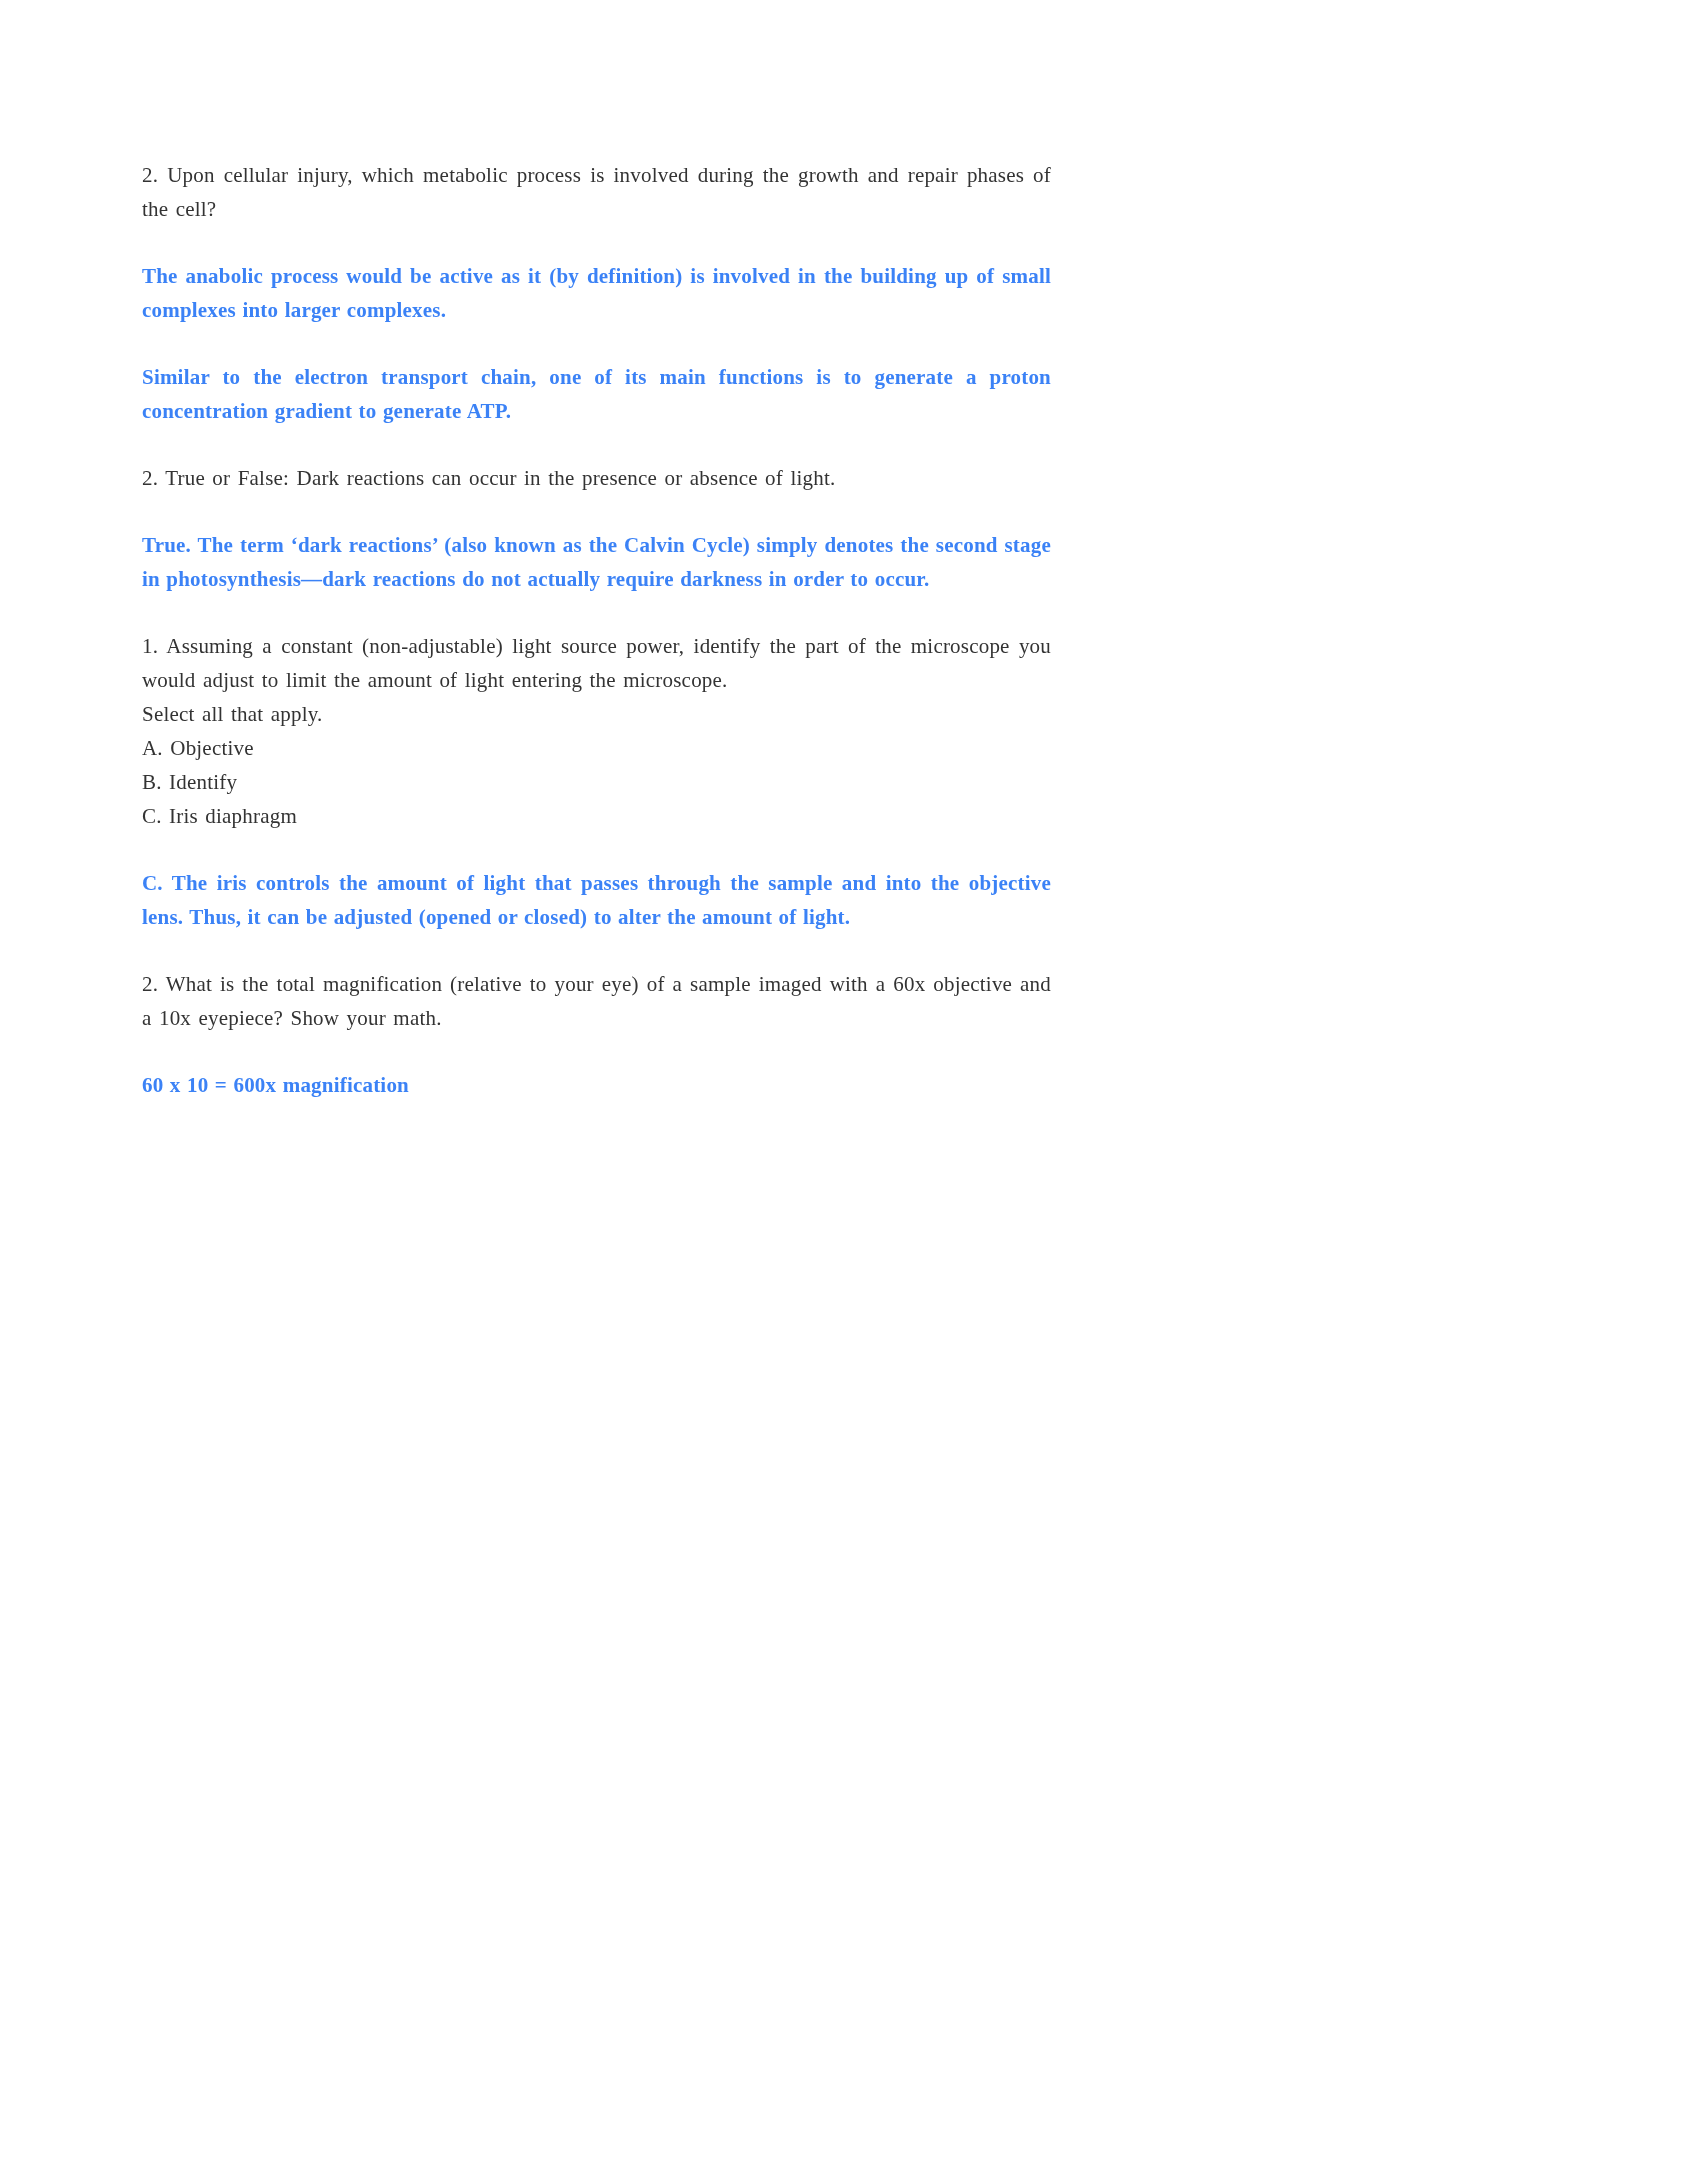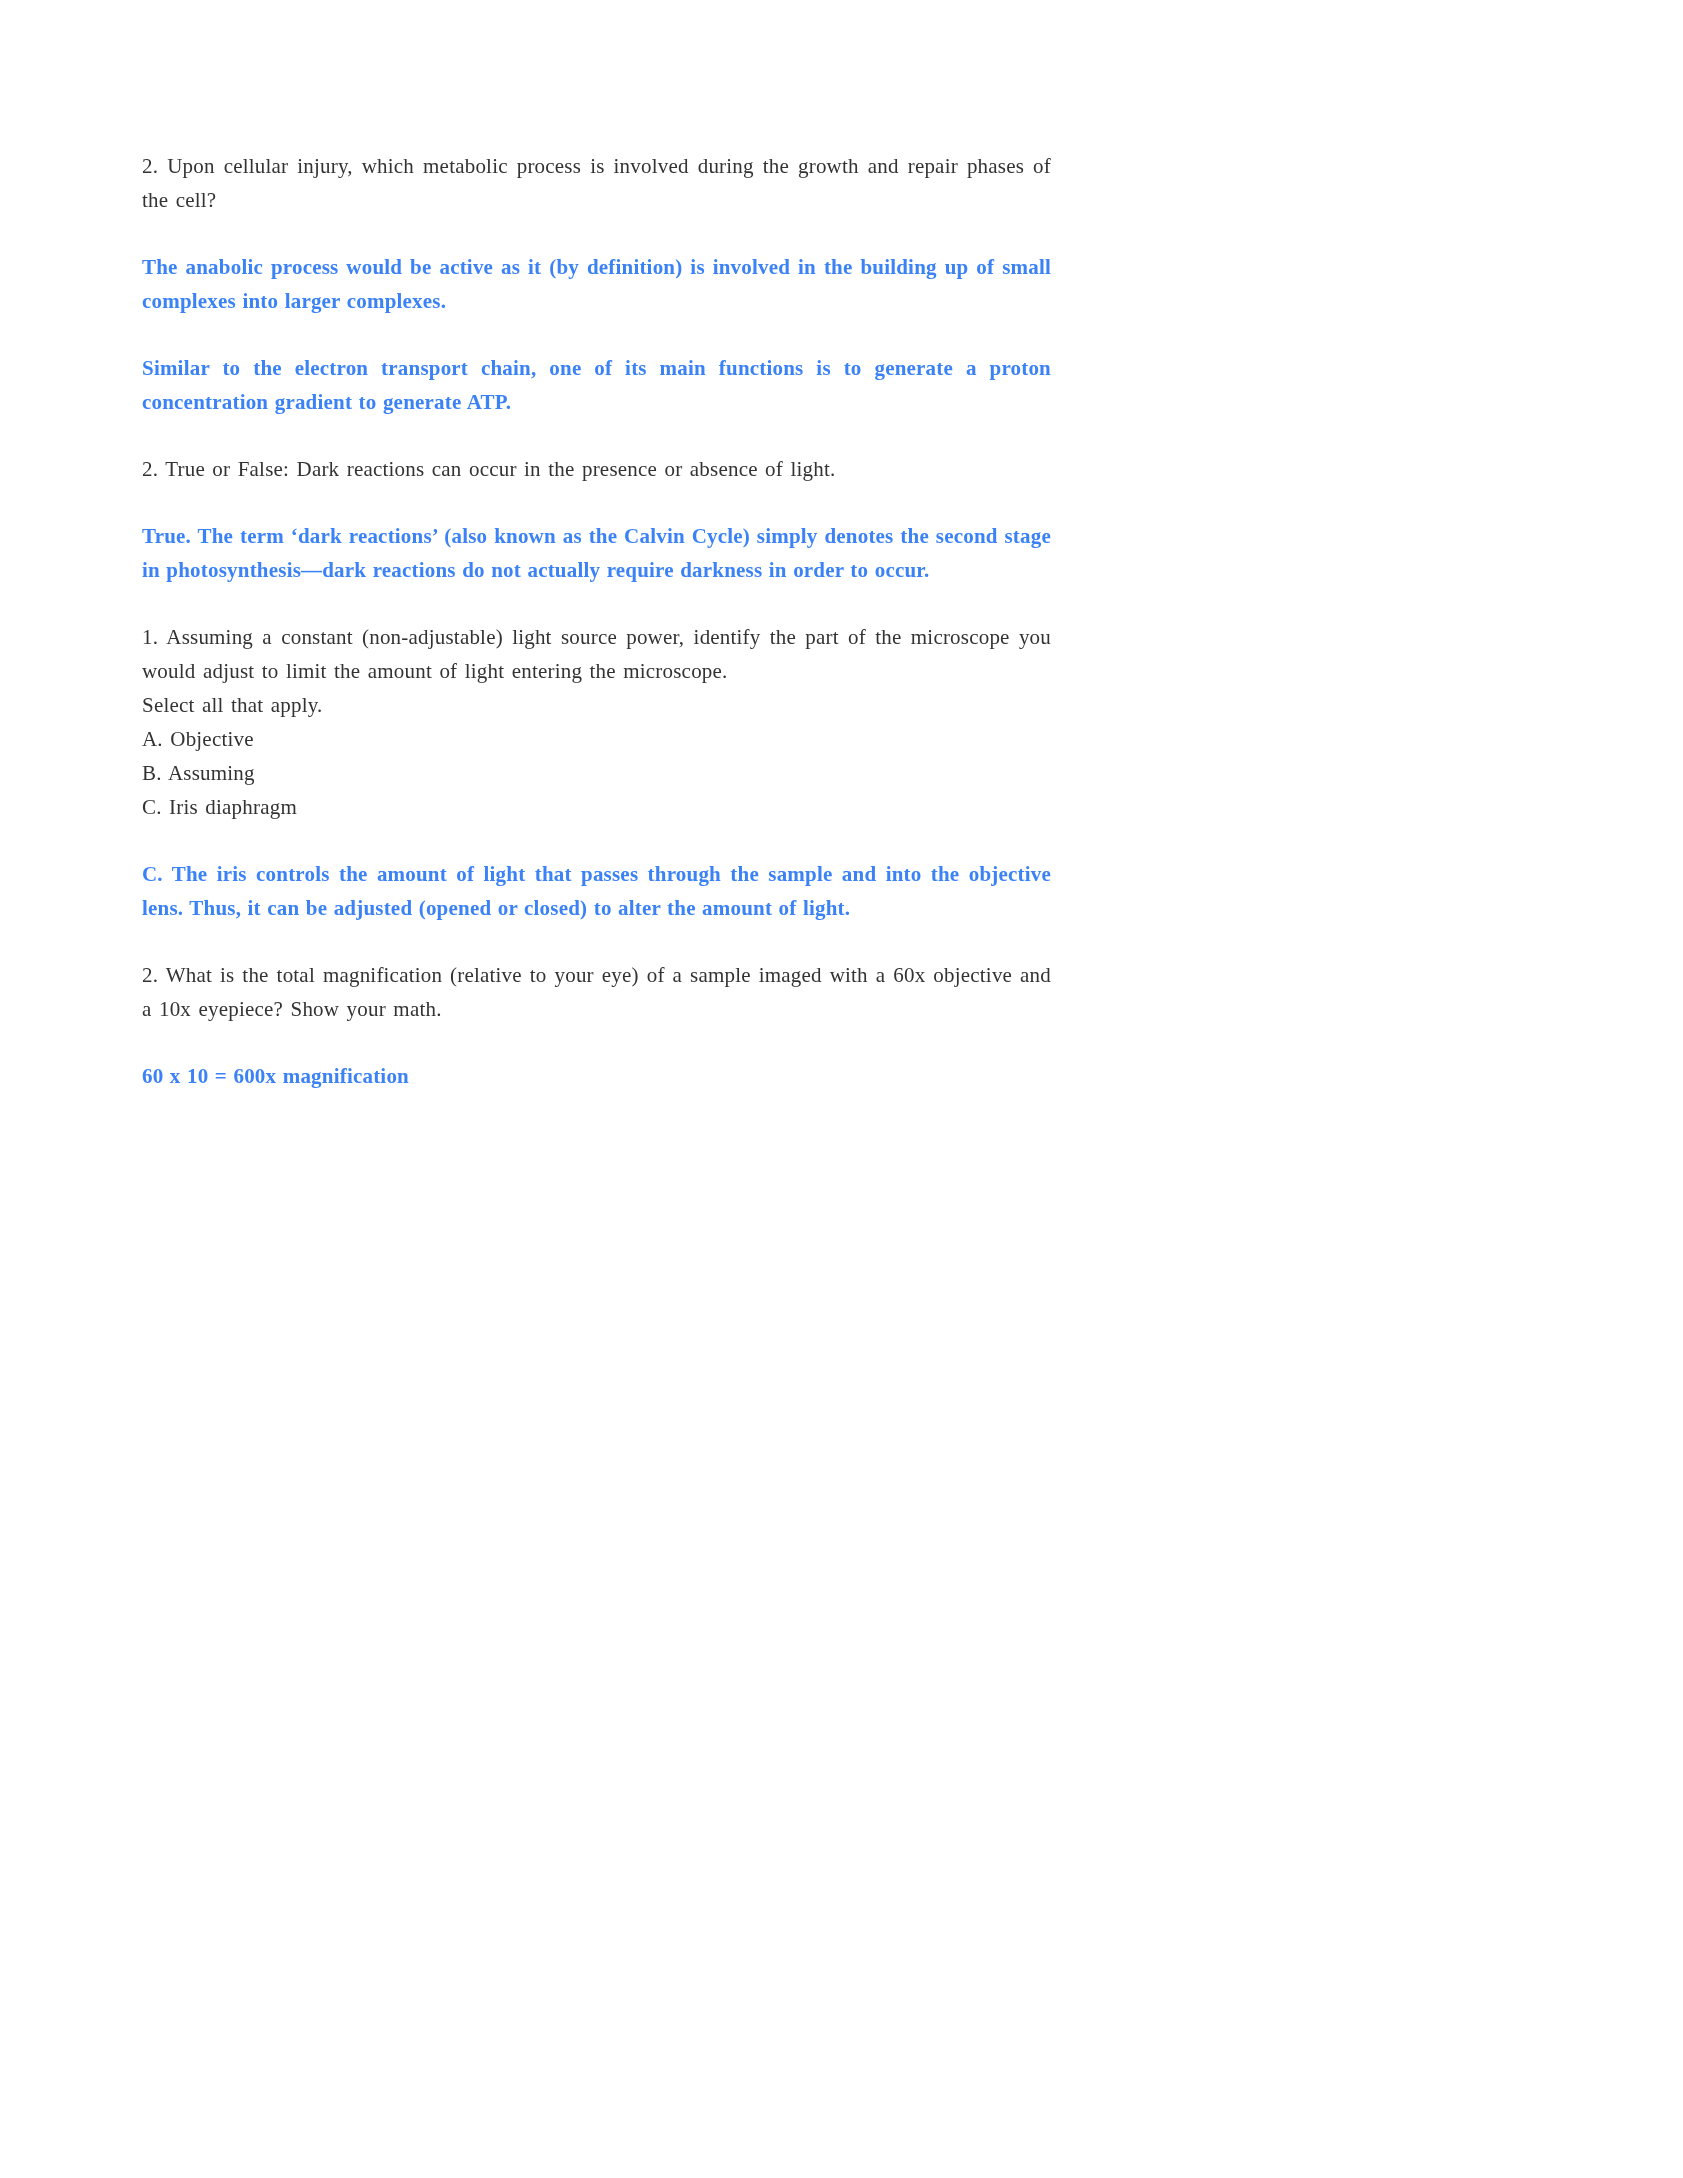--- a/index.html
+++ b/index.html
@@ -17,21 +17,21 @@
   }
   .page {
     position: absolute;
     left: 142px;
     top: 142px;
     width: 909px;
   }
   .block {
     font-size: 21px;
     line-height: 34px;
-    margin: 7px 0 33px 0;
+    margin: 16px 0 33px 0;
     text-align: justify;
     word-spacing: 2px;
     letter-spacing: 0.2px;
   }
   .block.question {
     font-weight: normal;
     color: #333333;
   }
   .block.answer {
     font-weight: bold;
@@ -58,21 +58,21 @@
     <div class="block question">
       <div class="line">2. True or False: Dark reactions can occur in the presence or absence of light.</div>
     </div>
     <div class="block answer">
       <div class="line">True. The term ‘dark reactions’ (also known as the Calvin Cycle) simply denotes the second stage in photosynthesis—dark reactions do not actually require darkness in order to occur.</div>
     </div>
     <div class="block question">
       <div class="line">1. Assuming a constant (non-adjustable) light source power, identify the part of the microscope you would adjust to limit the amount of light entering the microscope.</div>
       <div class="line">Select all that apply.</div>
       <div class="line">A. Objective</div>
-      <div class="line">B. Assuming</div>
+      <div class="line">B. Identify</div>
       <div class="line">C. Iris diaphragm</div>
     </div>
     <div class="block answer">
       <div class="line">C. The iris controls the amount of light that passes through the sample and into the objective lens. Thus, it can be adjusted (opened or closed) to alter the amount of light.</div>
     </div>
     <div class="block question">
       <div class="line">2. What is the total magnification (relative to your eye) of a sample imaged with a 60x objective and a 10x eyepiece? Show your math.</div>
     </div>
     <div class="block answer">
       <div class="line">60 x 10 = 600x magnification</div>

